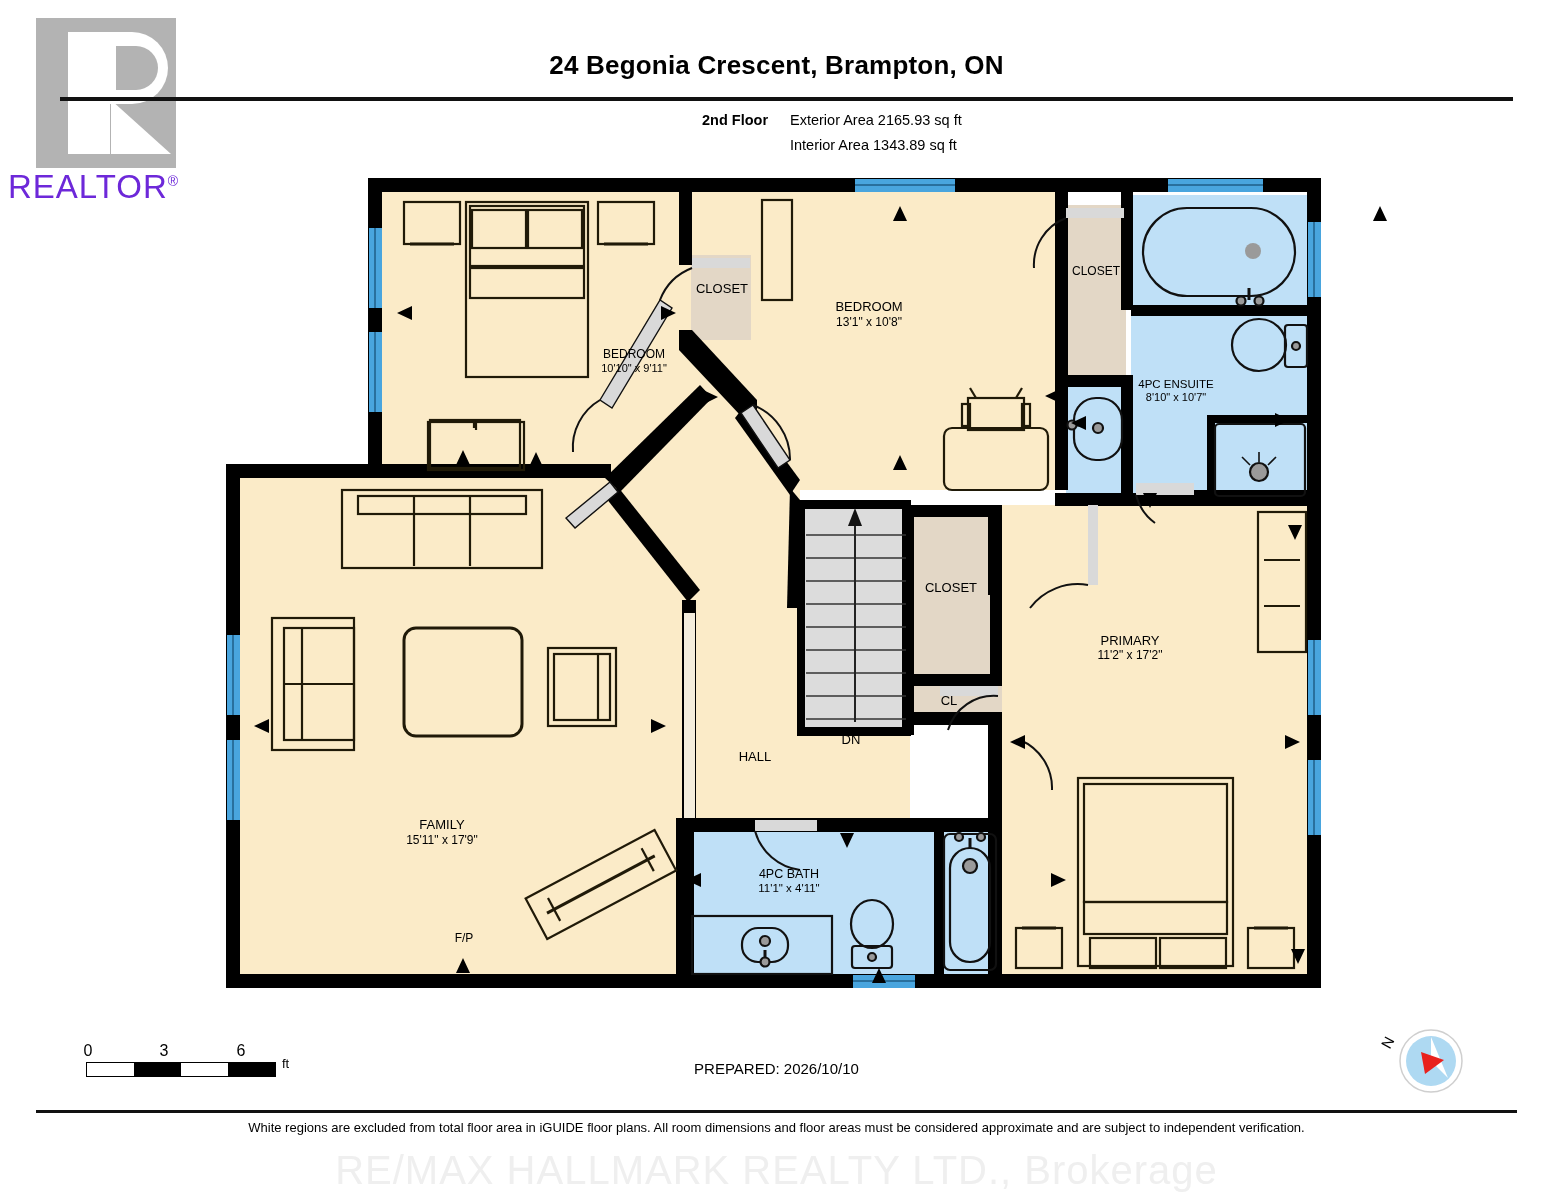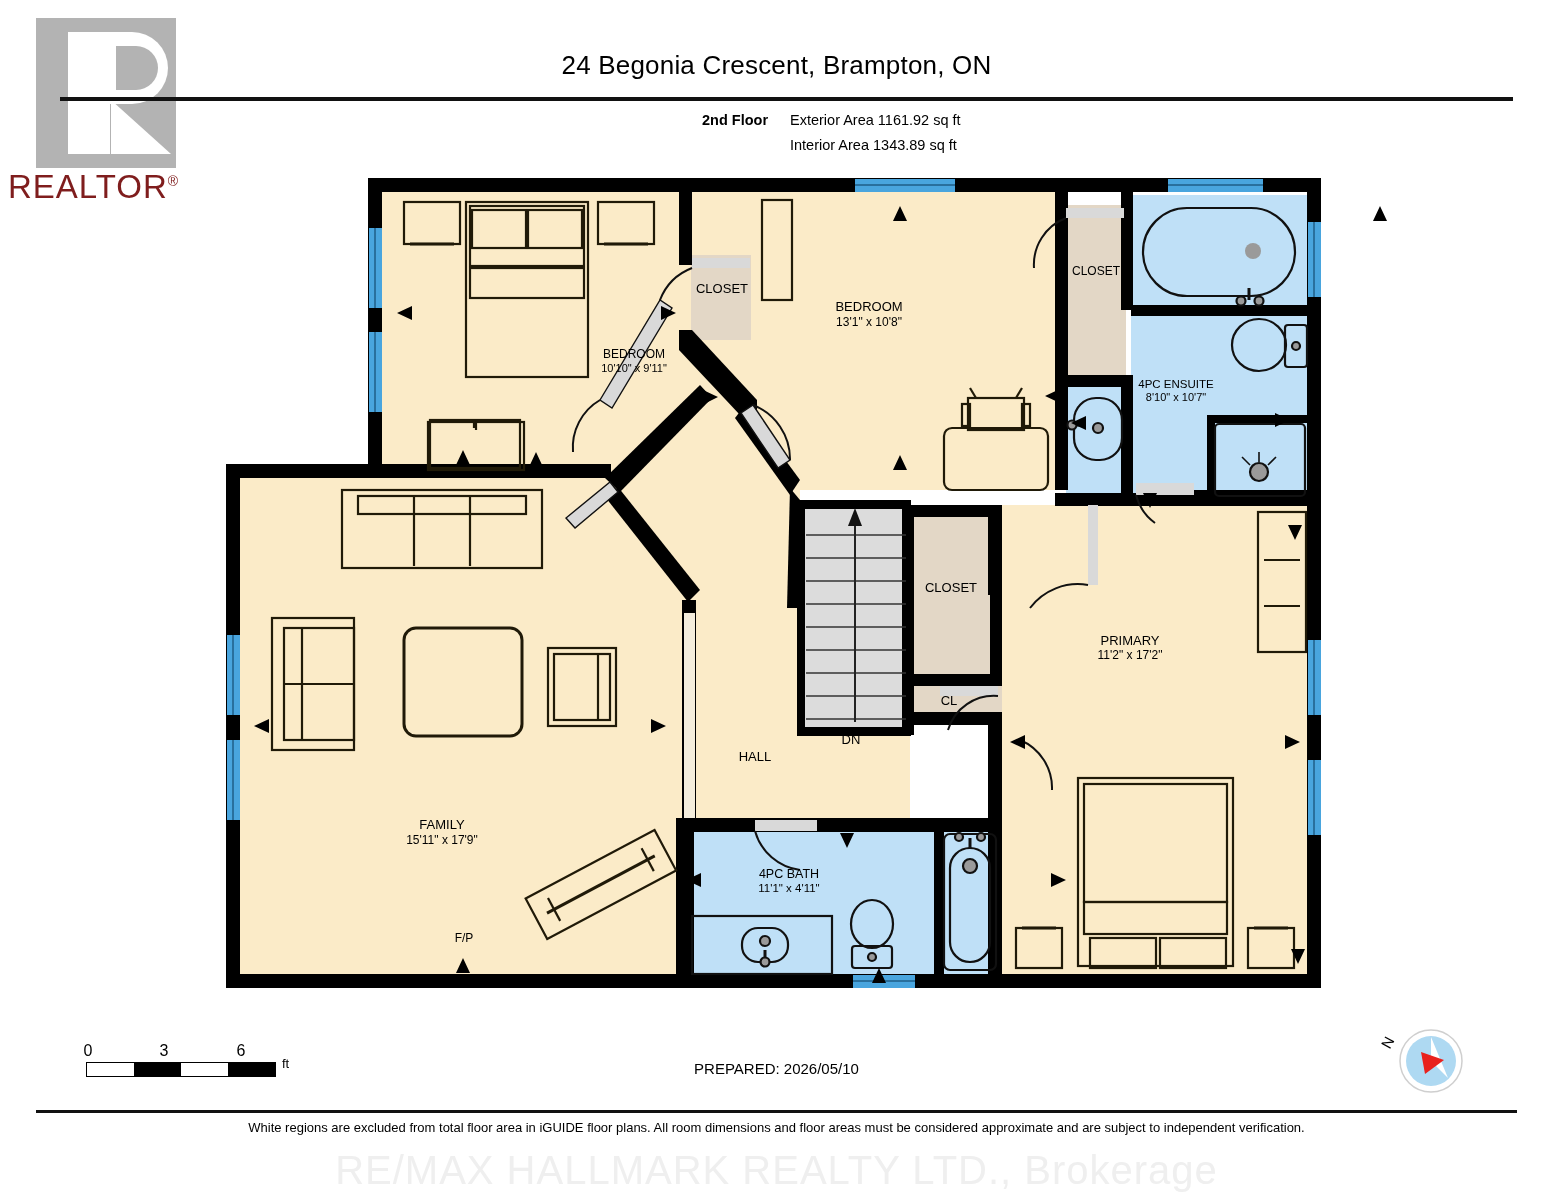--- a/index.html
+++ b/index.html
@@ -9,26 +9,26 @@
   
   #realtor-logo{position:absolute;left:8px;top:18px;width:186px;height:190px;}
   #realtor-logo .sq{position:absolute;left:28px;top:0;width:140px;height:150px;background:#b3b3b3;}
   #realtor-logo .rv{position:absolute;left:60px;top:14px;width:42px;height:122px;background:#fff;}
   #realtor-logo .rb{position:absolute;left:102px;top:14px;width:58px;height:72px;
       background:#fff;border-radius:0 36px 36px 0;}
   #realtor-logo .rb2{position:absolute;left:108px;top:28px;width:42px;height:44px;background:#b3b3b3;border-radius:0 22px 22px 0;}
   #realtor-logo .leg{position:absolute;left:103px;top:82px;width:60px;height:54px;background:#fff;
       clip-path:polygon(0 0,100% 100%,0 100%);}
   #realtor-logo .word{position:absolute;left:0;top:152px;width:186px;font-size:33px;
-      letter-spacing:1px;color:#7f1d1d;font-weight:400;line-height:1;}
+      letter-spacing:1px;color:#6d28d9;font-weight:400;line-height:1;}
   #realtor-logo .word sup{font-size:14px;vertical-align:super;}
 
   
   #page-title{position:absolute;left:0;top:50px;width:1553px;text-align:center;
-      font-size:26px;font-weight:normal;letter-spacing:.2px;}
+      font-size:26px;font-weight:bold;letter-spacing:.2px;}
   #title-rule{position:absolute;left:60px;top:97px;width:1453px;height:4px;background:#111;}
   #area-block{position:absolute;left:702px;top:108px;font-size:14.5px;line-height:25px;}
   #area-block .lbl{font-weight:bold;display:inline-block;width:88px;}
   #area-block .v{display:inline-block;}
 
   
   #plan{position:absolute;left:0;top:0;width:1553px;height:1030px;}
   #plan svg{display:block;}
 
   
@@ -63,21 +63,21 @@
   <div class="rb"></div>
   <div class="rb2"></div>
   <div class="leg"></div>
   <div class="word"><span>REALTOR</span><sup>®</sup></div>
 </div>
 
 <div id="page-title">24 Begonia Crescent, Brampton, ON</div>
 <div id="title-rule"></div>
 <div id="area-block">
   <div>
-    <span class="lbl">2nd Floor</span><span class="v">Exterior Area 1161.92 sq ft</span>
+    <span class="lbl">2nd Floor</span><span class="v">Exterior Area 2165.93 sq ft</span>
   </div>
   <div>
     <span class="lbl"></span><span class="v">Interior Area 1343.89 sq ft</span>
   </div>
 </div>
 
 <div id="plan">
 <svg width="1553" height="1030" viewBox="0 0 1553 1030" xmlns="http://www.w3.org/2000/svg">
   <defs>
     <g id="win-h">
@@ -400,21 +400,21 @@
   </div>
   <div class="bar">
     <i></i>
     <i class="on"></i>
     <i></i>
     <i class="on"></i>
   </div>
   <div class="ft">ft</div>
 </div>
 
-<div id="prepared">PREPARED: 2026/05/10</div>
+<div id="prepared">PREPARED: 2026/10/10</div>
 
 <div id="compass">
   <svg width="66" height="66" viewBox="0 0 66 66">
     <circle cx="33" cy="33" r="31" fill="#fff" stroke="#cfcfcf" stroke-width="1.5"></circle>
     <circle cx="33" cy="33" r="25" fill="#aed9f2"></circle>
     <polygon points="33,9 50,50 33,33" fill="#ffffff"></polygon>
     <polygon points="33,9 33,33 16,50" fill="#aed9f2"></polygon>
     <polygon points="23,24 46,32 27,46" fill="#e8211d"></polygon>
   </svg>
   <span class="n">N</span>

